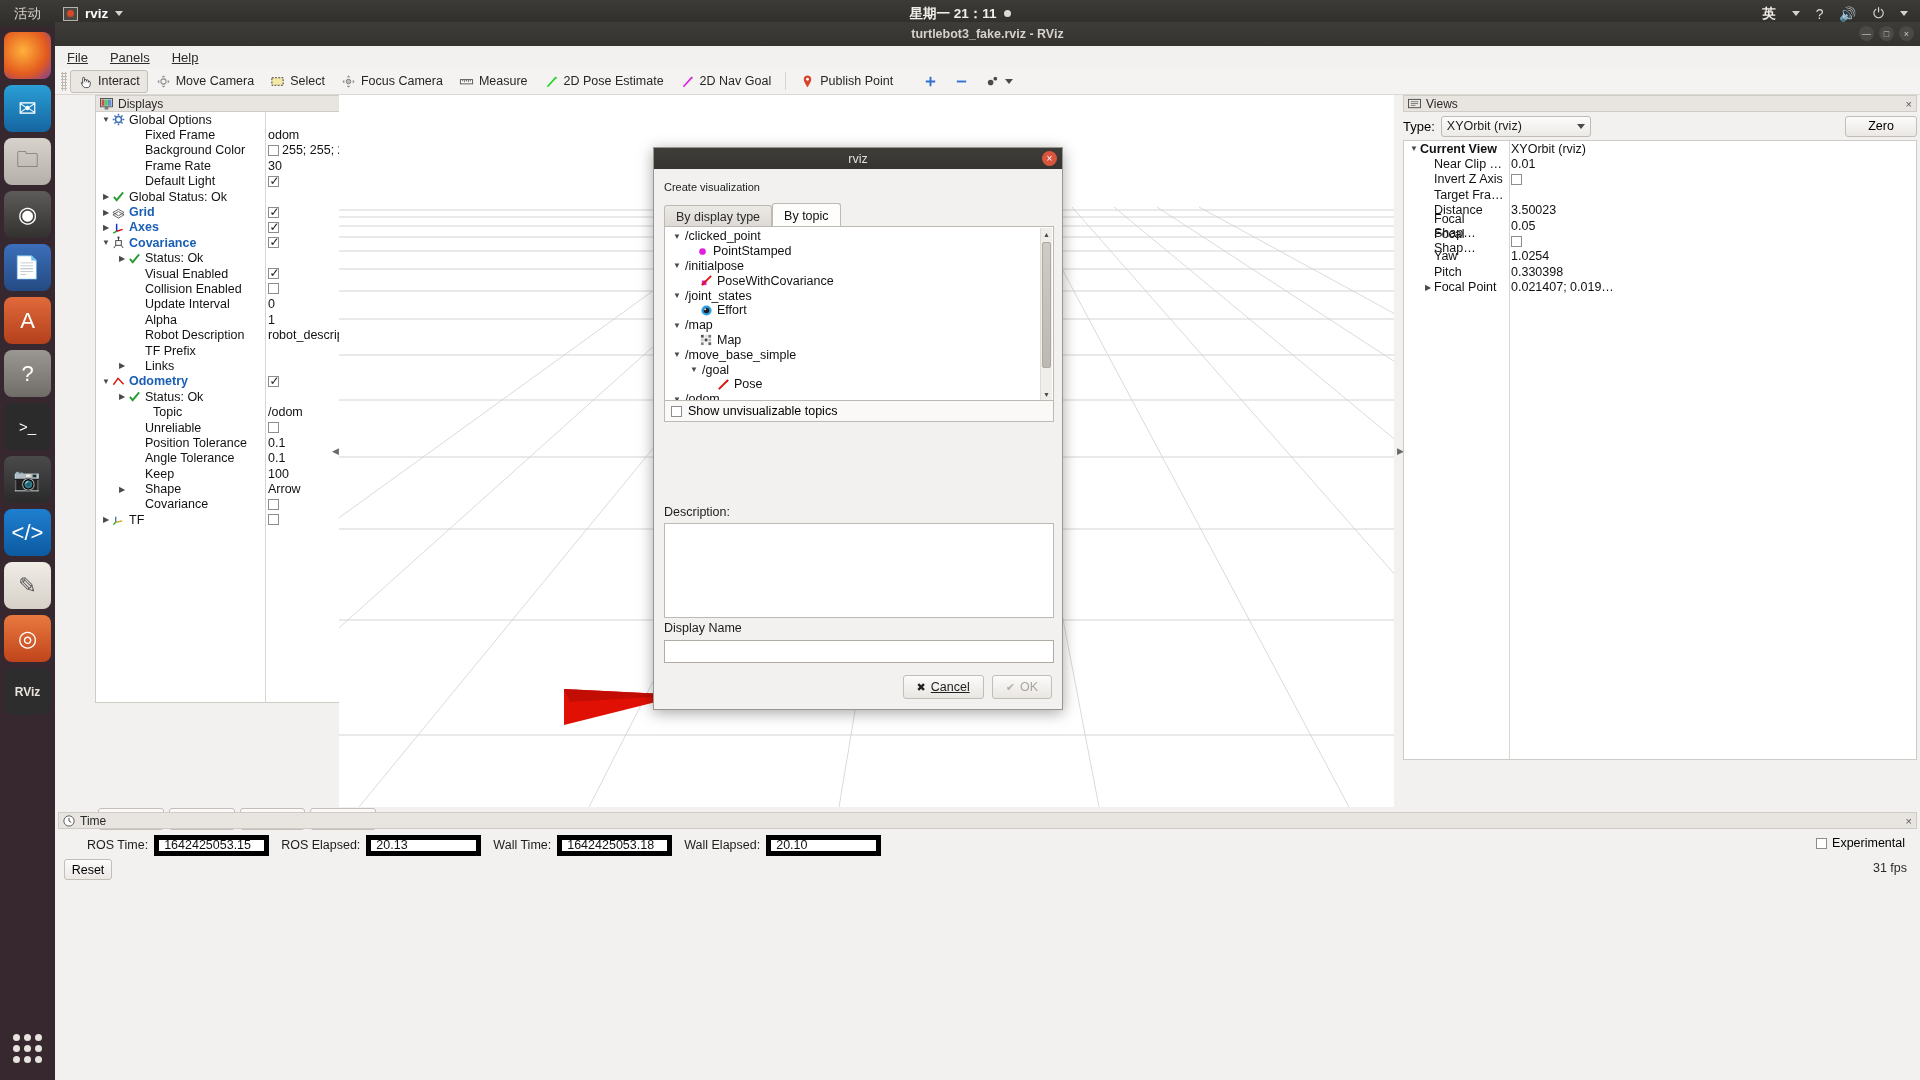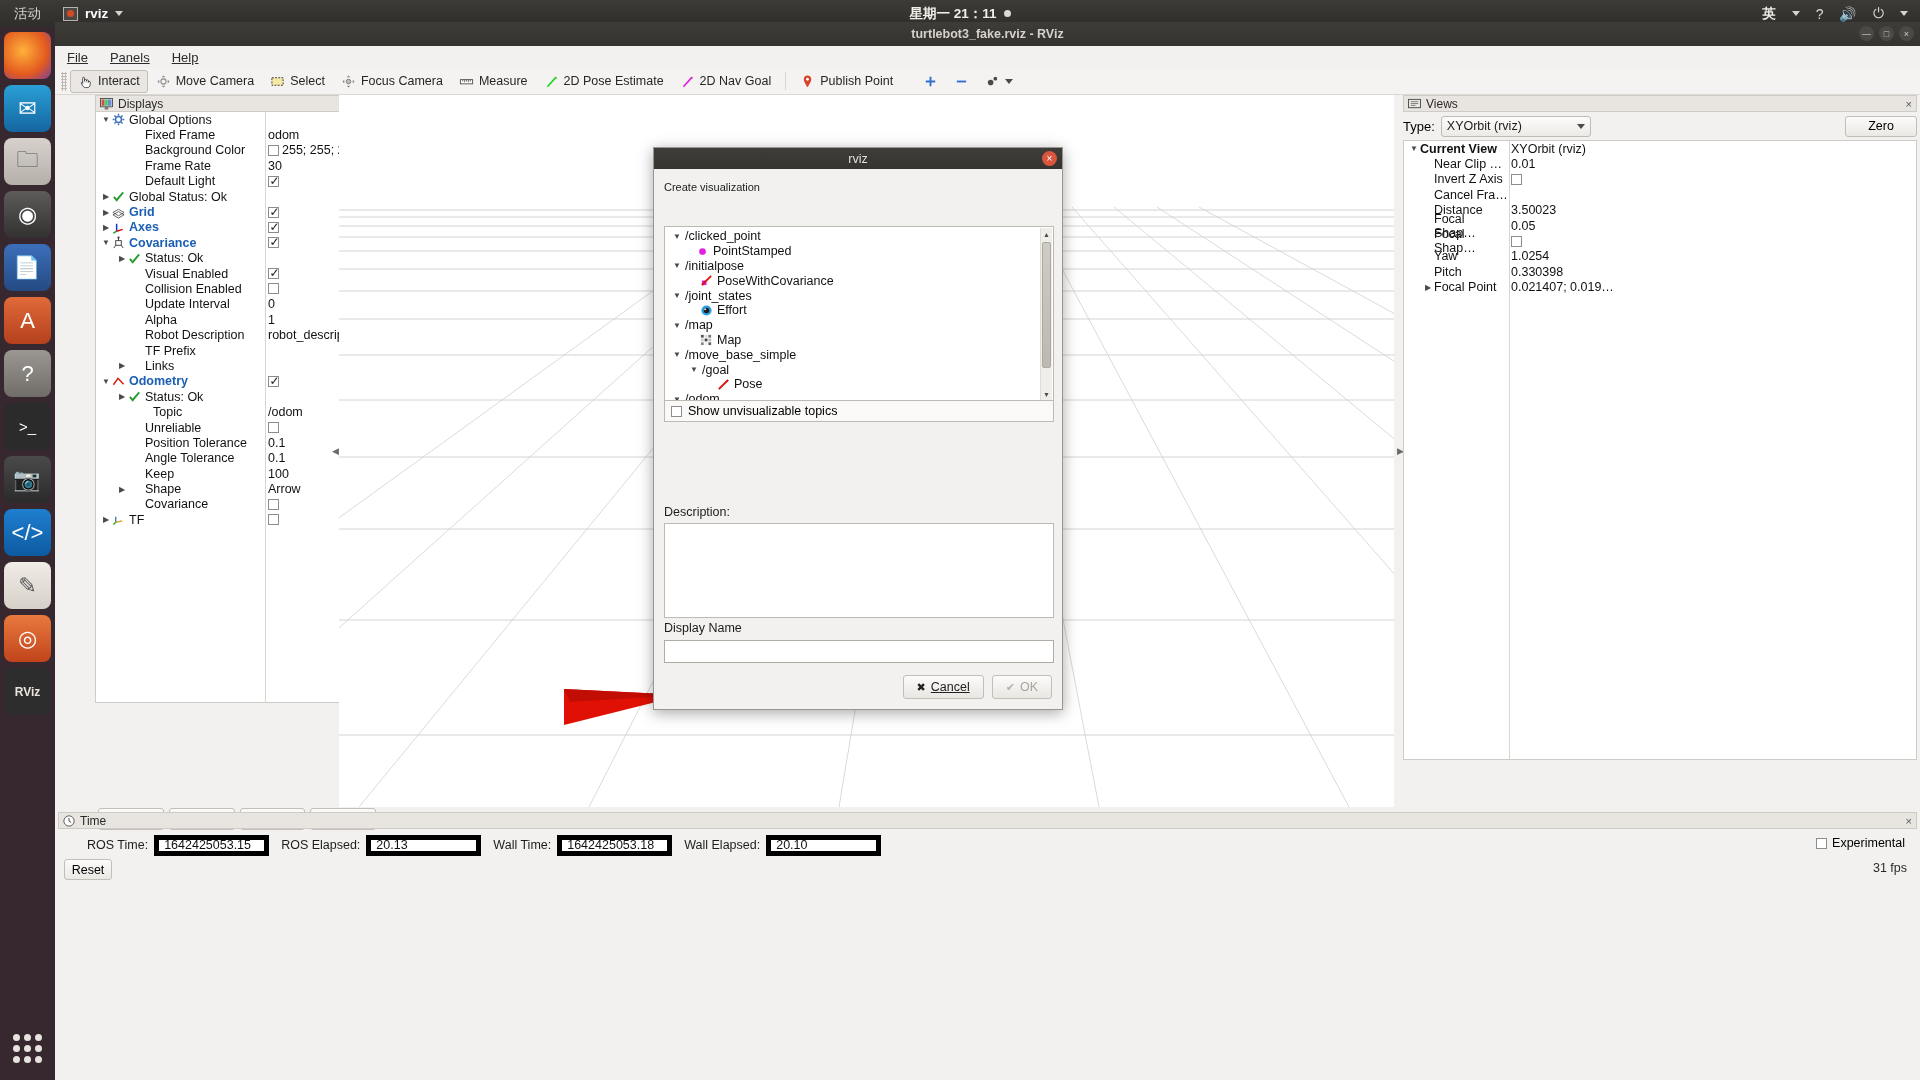--- a/index.html
+++ b/index.html
@@ -719,21 +719,21 @@
             <span class="arrow"></span>
             <span style="">Invert Z Axis</span>
           </div>
           <div class="dcol2">
             <span class="cb"></span>
           </div>
         </div>
         <div class="vrow">
           <div class="vcol1" style="padding-left:18px">
             <span class="arrow"></span>
-            <span style="">Cancel Fra…</span>
+            <span style="">Target Fra…</span>
           </div>
           <div class="dcol2">
             <span><fixed frame=""></fixed></span>
           </div>
         </div>
         <div class="vrow">
           <div class="vcol1" style="padding-left:18px">
             <span class="arrow"></span>
             <span style="">Distance</span>
           </div>
@@ -826,20 +826,28 @@
     <div class="fps">31 fps</div>
   </div>
 
   <div class="dlg">
     <div class="dlg-tb">
       <span>rviz</span>
       <span class="dlg-close">×</span>
     </div>
     <div class="dlg-sub">Create visualization</div>
 
+    <div class="tabstrip">
+      <div class="tab">
+        <span>By display type</span>
+      </div>
+      <div class="tab sel">
+        <span>By topic</span>
+      </div>
+    </div>
 
     <div class="topicbox">
       <div id="topic-list" style="position:absolute;left:0;top:2px;width:376px;">
           <div class="trow" style="padding-left: 6px;">
             <span class="arrow">▼</span>
             <span style="width:2px;display:inline-block"></span>
             <span>/clicked_point</span>
           </div>
           <div class="trow" style="padding-left: 19px;">
             <span class="arrow"></span>

